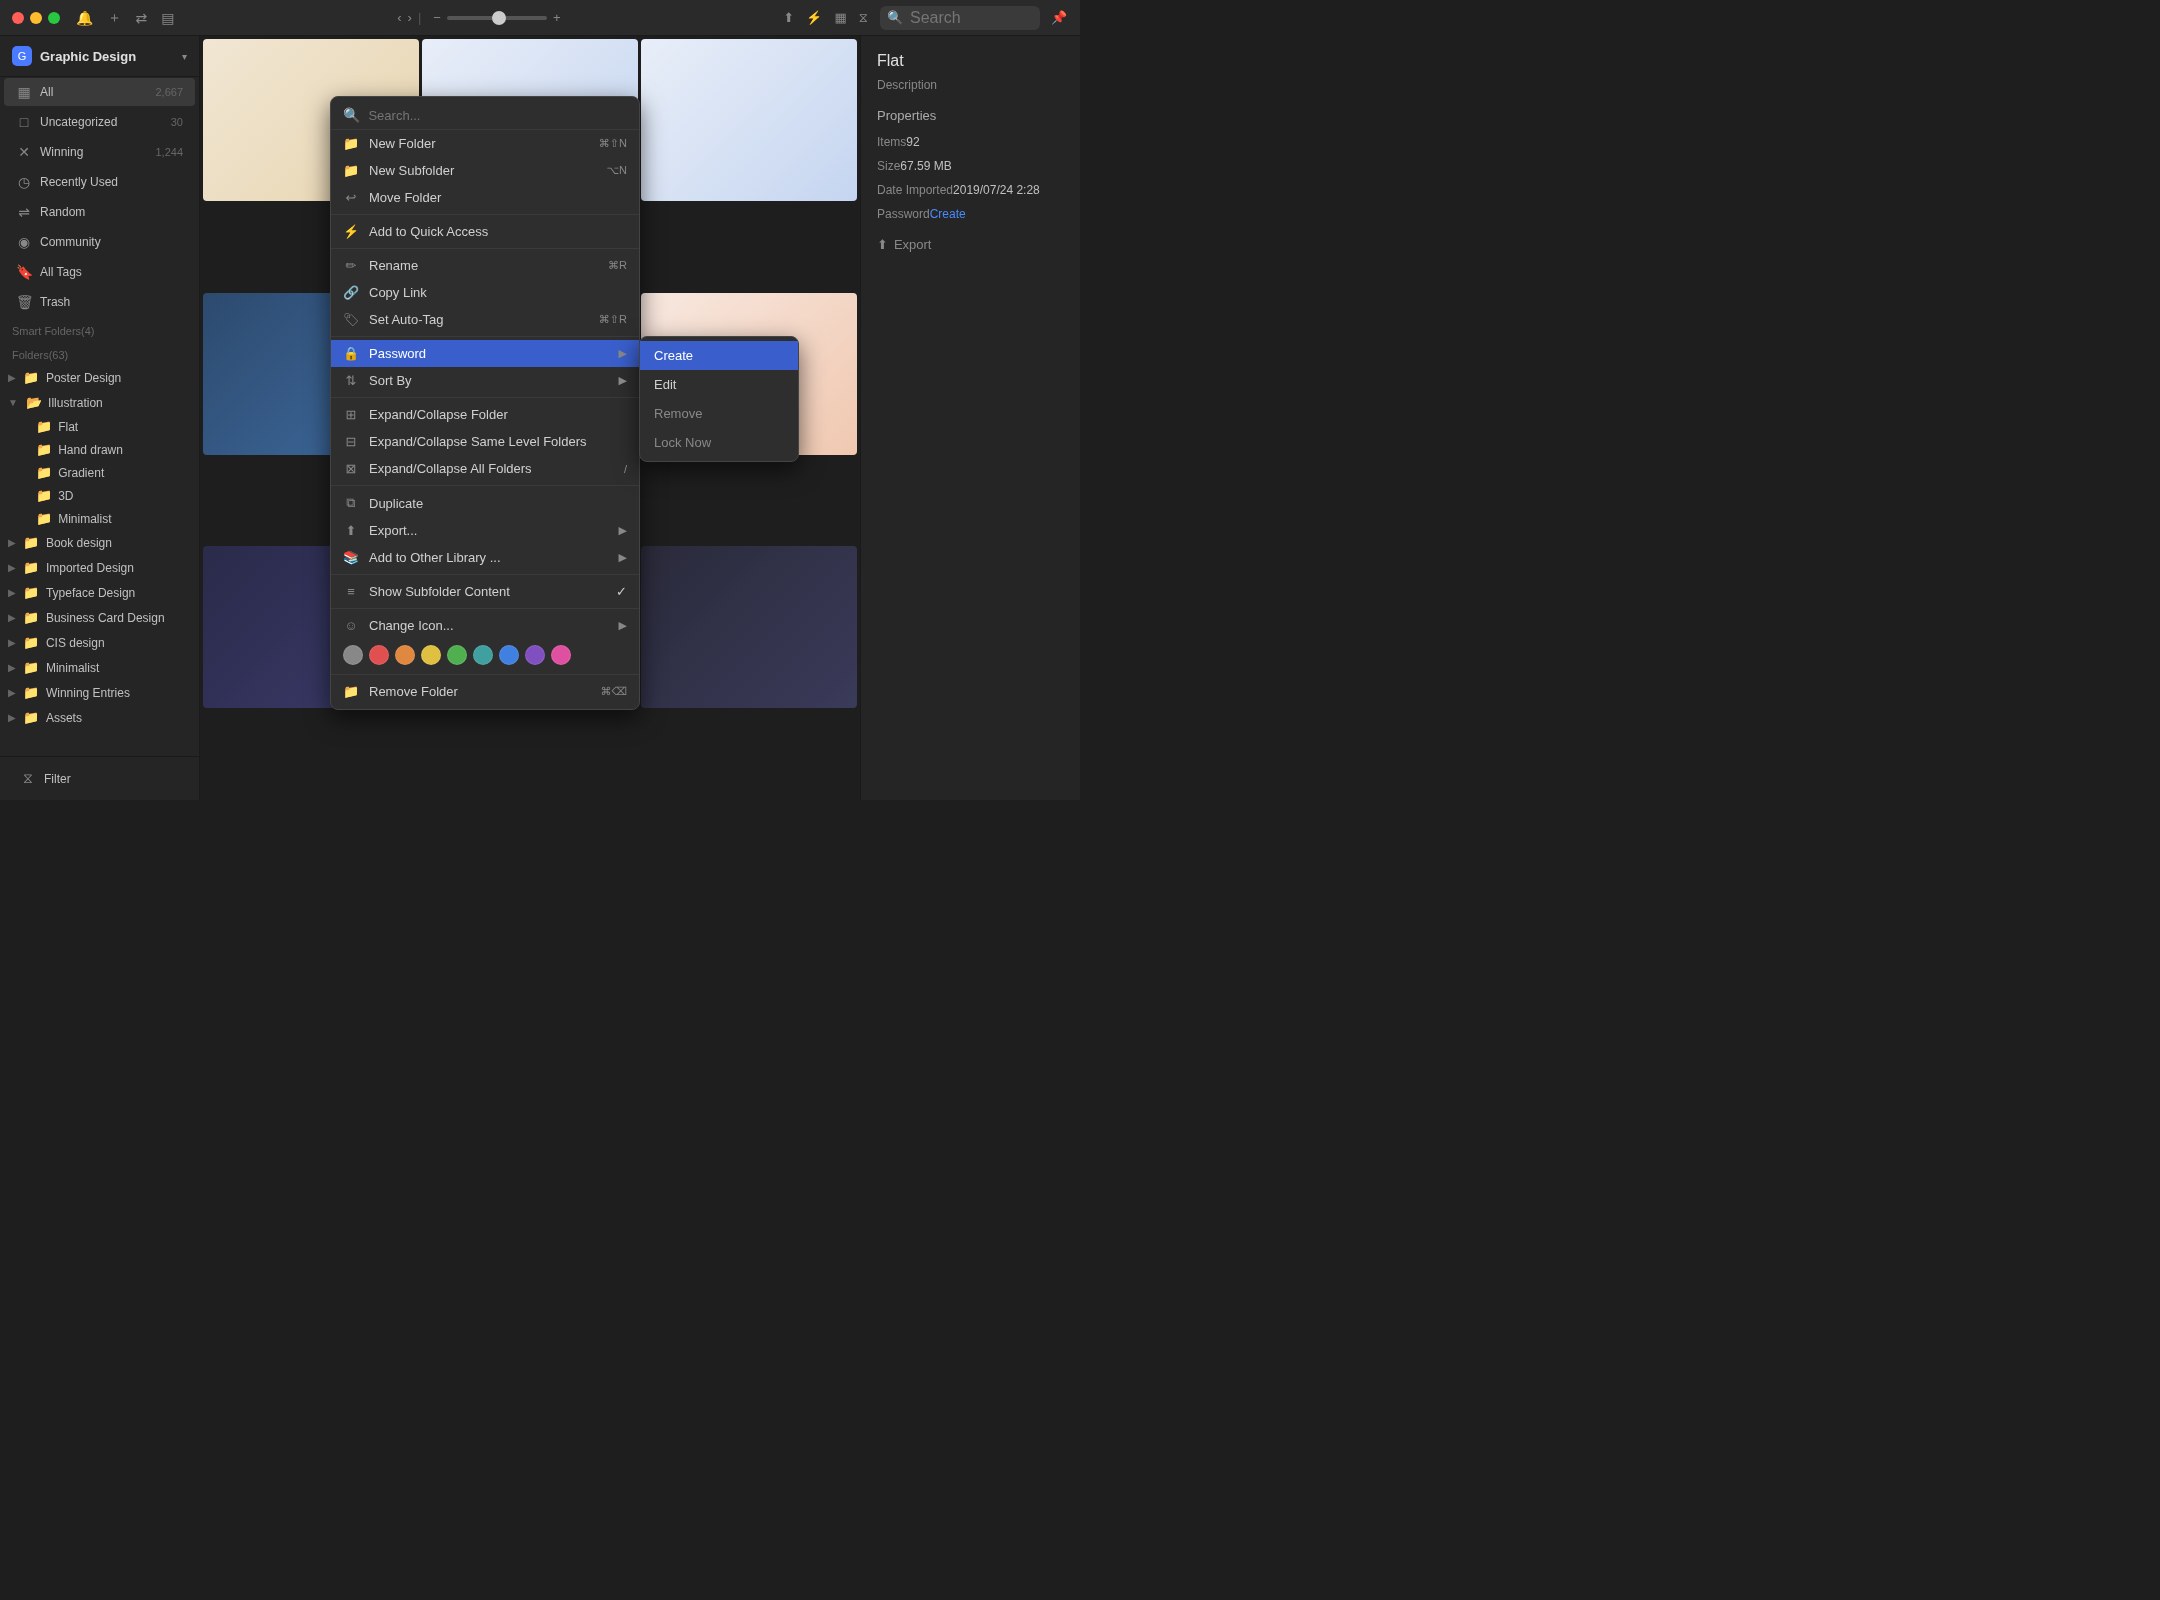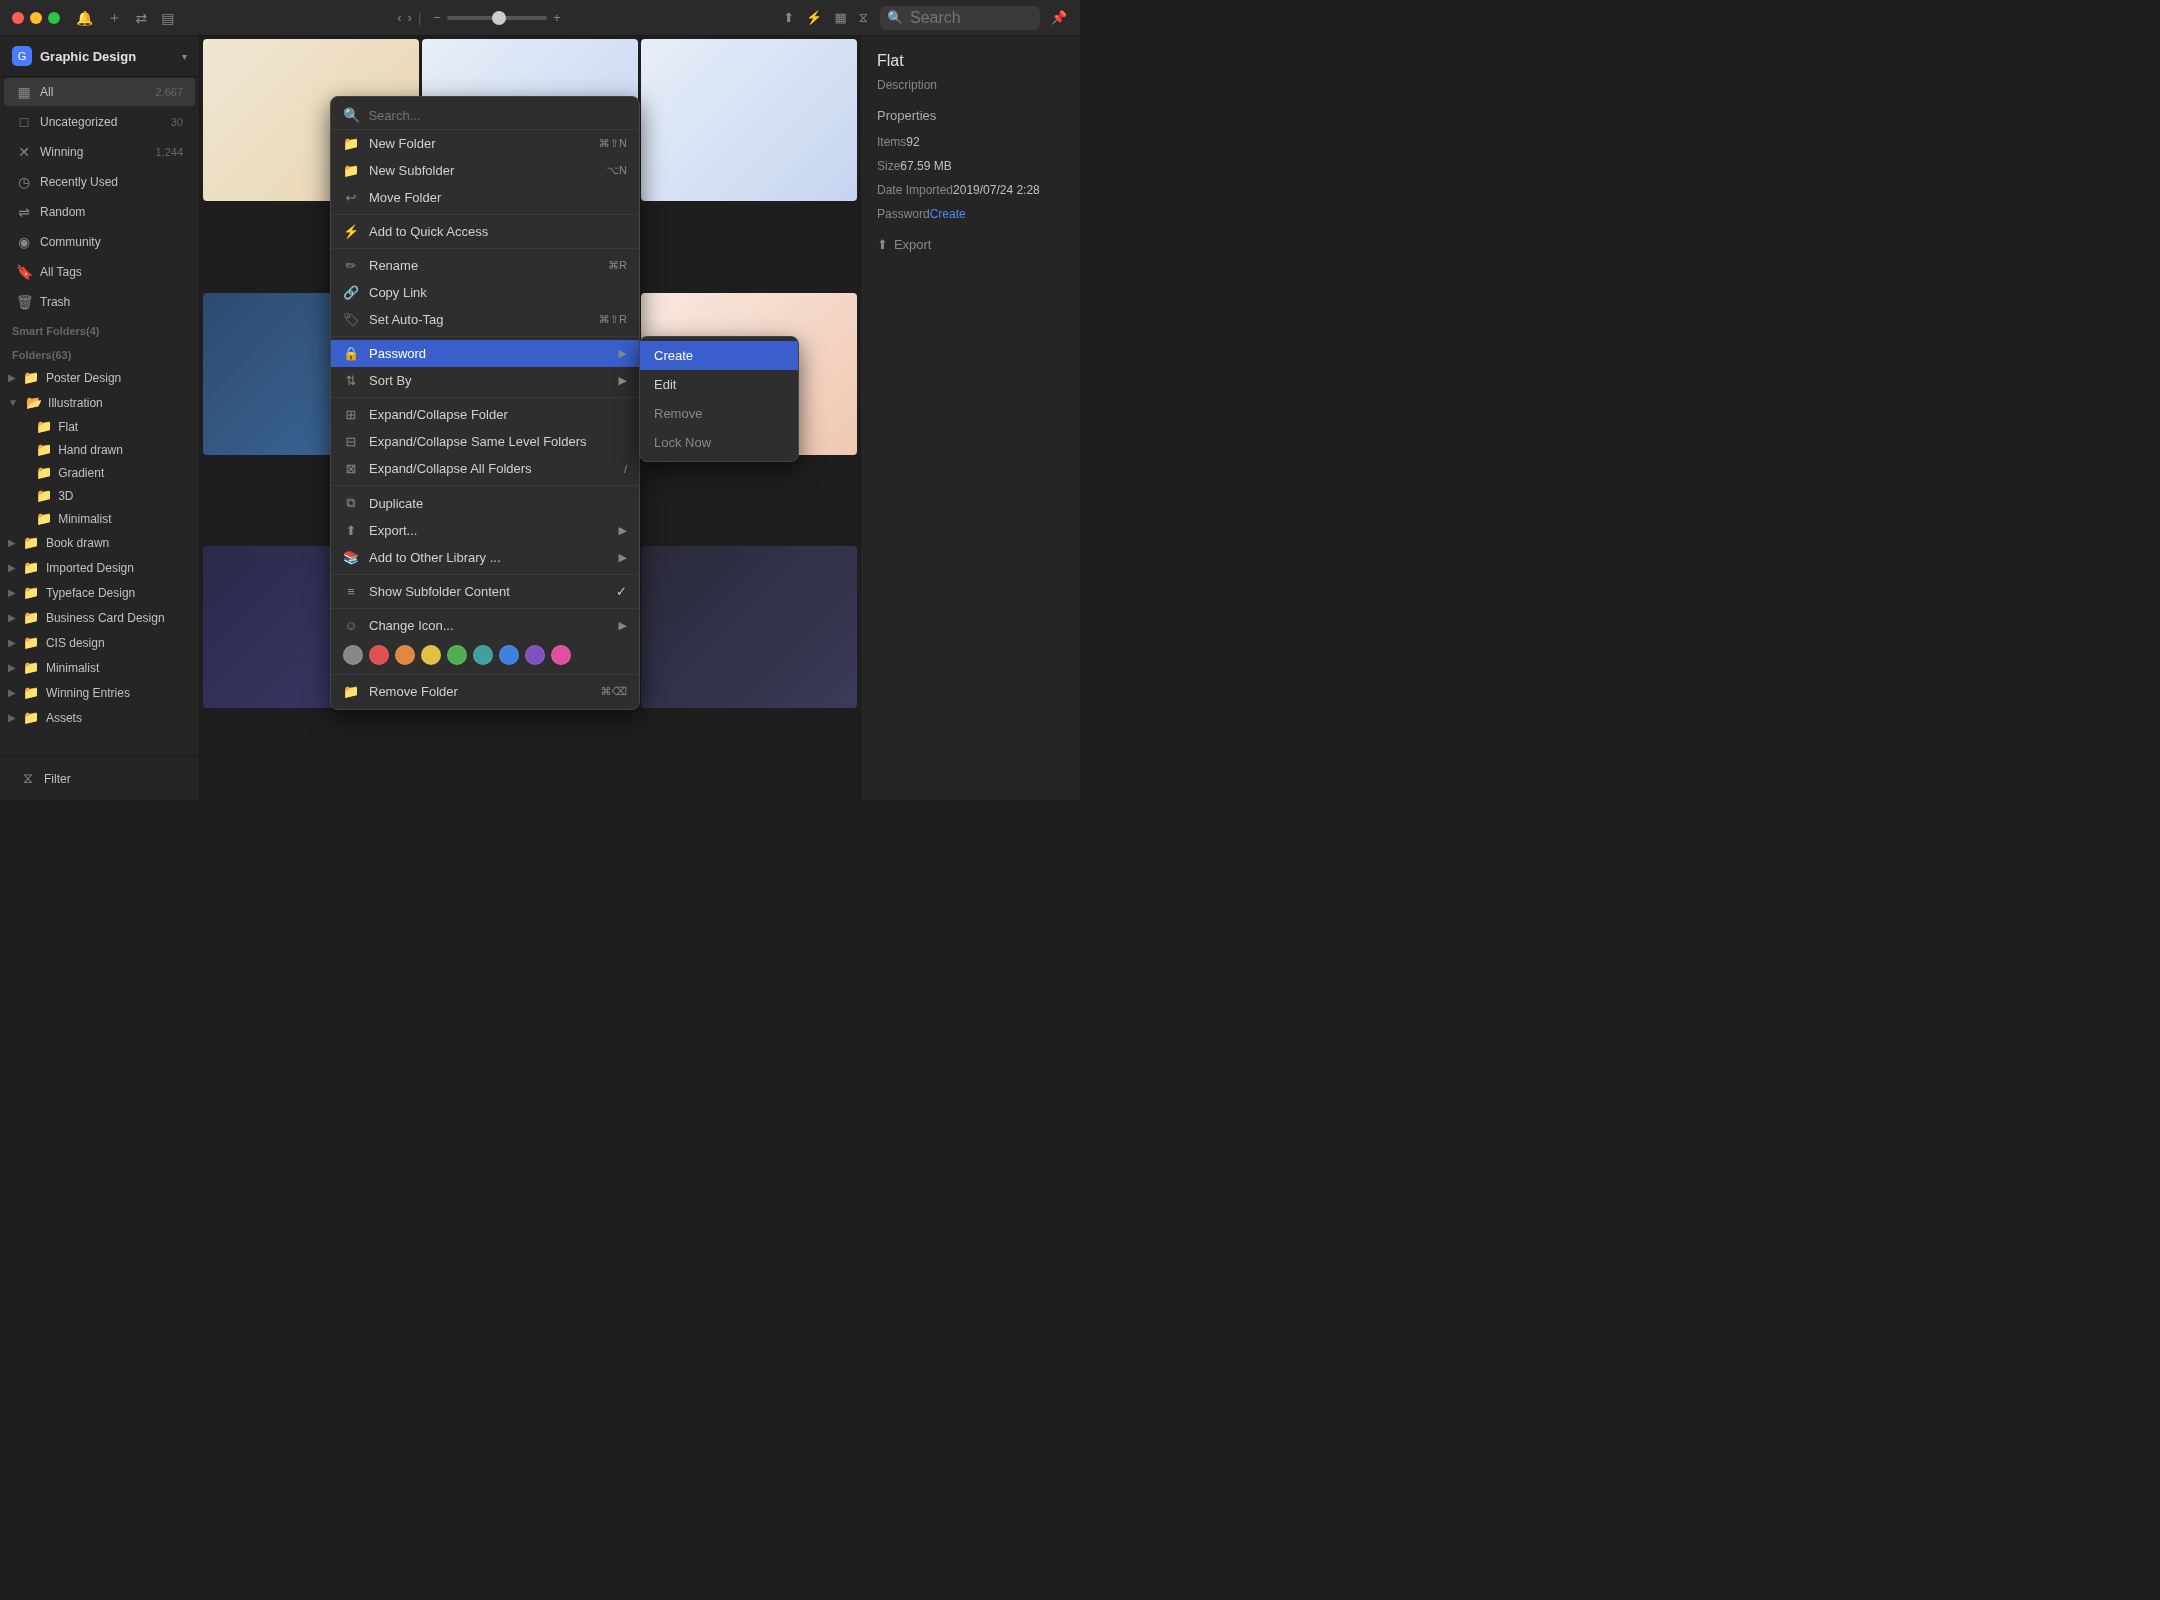--- a/index.html
+++ b/index.html
@@ -156,21 +156,21 @@
       margin: 1px 4px;
     }
     .sidebar-item.active { background: #3a3a3a; }
     .sidebar-item-icon { color: #888; font-size: 14px; width: 16px; text-align: center; }
     .sidebar-item-label { flex: 1; font-size: 12px; color: #c0c0c0; }
     .sidebar-item-count { color: #666; font-size: 11px; }
     .sidebar-section-label {
       padding: 8px 12px 4px;
       font-size: 11px;
       color: #666;
-      font-weight: 700;
+      font-weight: 400;
       text-transform: none;
     }
     .folder-item {
       display: flex;
       align-items: center;
       padding: 5px 12px 5px 20px;
       gap: 6px;
       cursor: pointer;
     }
     .folder-item.has-children { padding-left: 8px; }
@@ -494,21 +494,21 @@
       <span class="folder-label">3D</span>
     </div>
     <div class="subfolder-item">
       <span class="folder-icon folder-yellow">📁</span>
       <span class="folder-label">Minimalist</span>
     </div>
 
     <div class="folder-item has-children">
       <span class="folder-expand">▶</span>
       <span class="folder-icon folder-orange">📁</span>
-      <span class="folder-label">Book drawn</span>
+      <span class="folder-label">Book design</span>
     </div>
     <div class="folder-item has-children">
       <span class="folder-expand">▶</span>
       <span class="folder-icon folder-orange">📁</span>
       <span class="folder-label">Imported Design</span>
     </div>
     <div class="folder-item has-children">
       <span class="folder-expand">▶</span>
       <span class="folder-icon folder-orange">📁</span>
       <span class="folder-label">Typeface Design</span>

